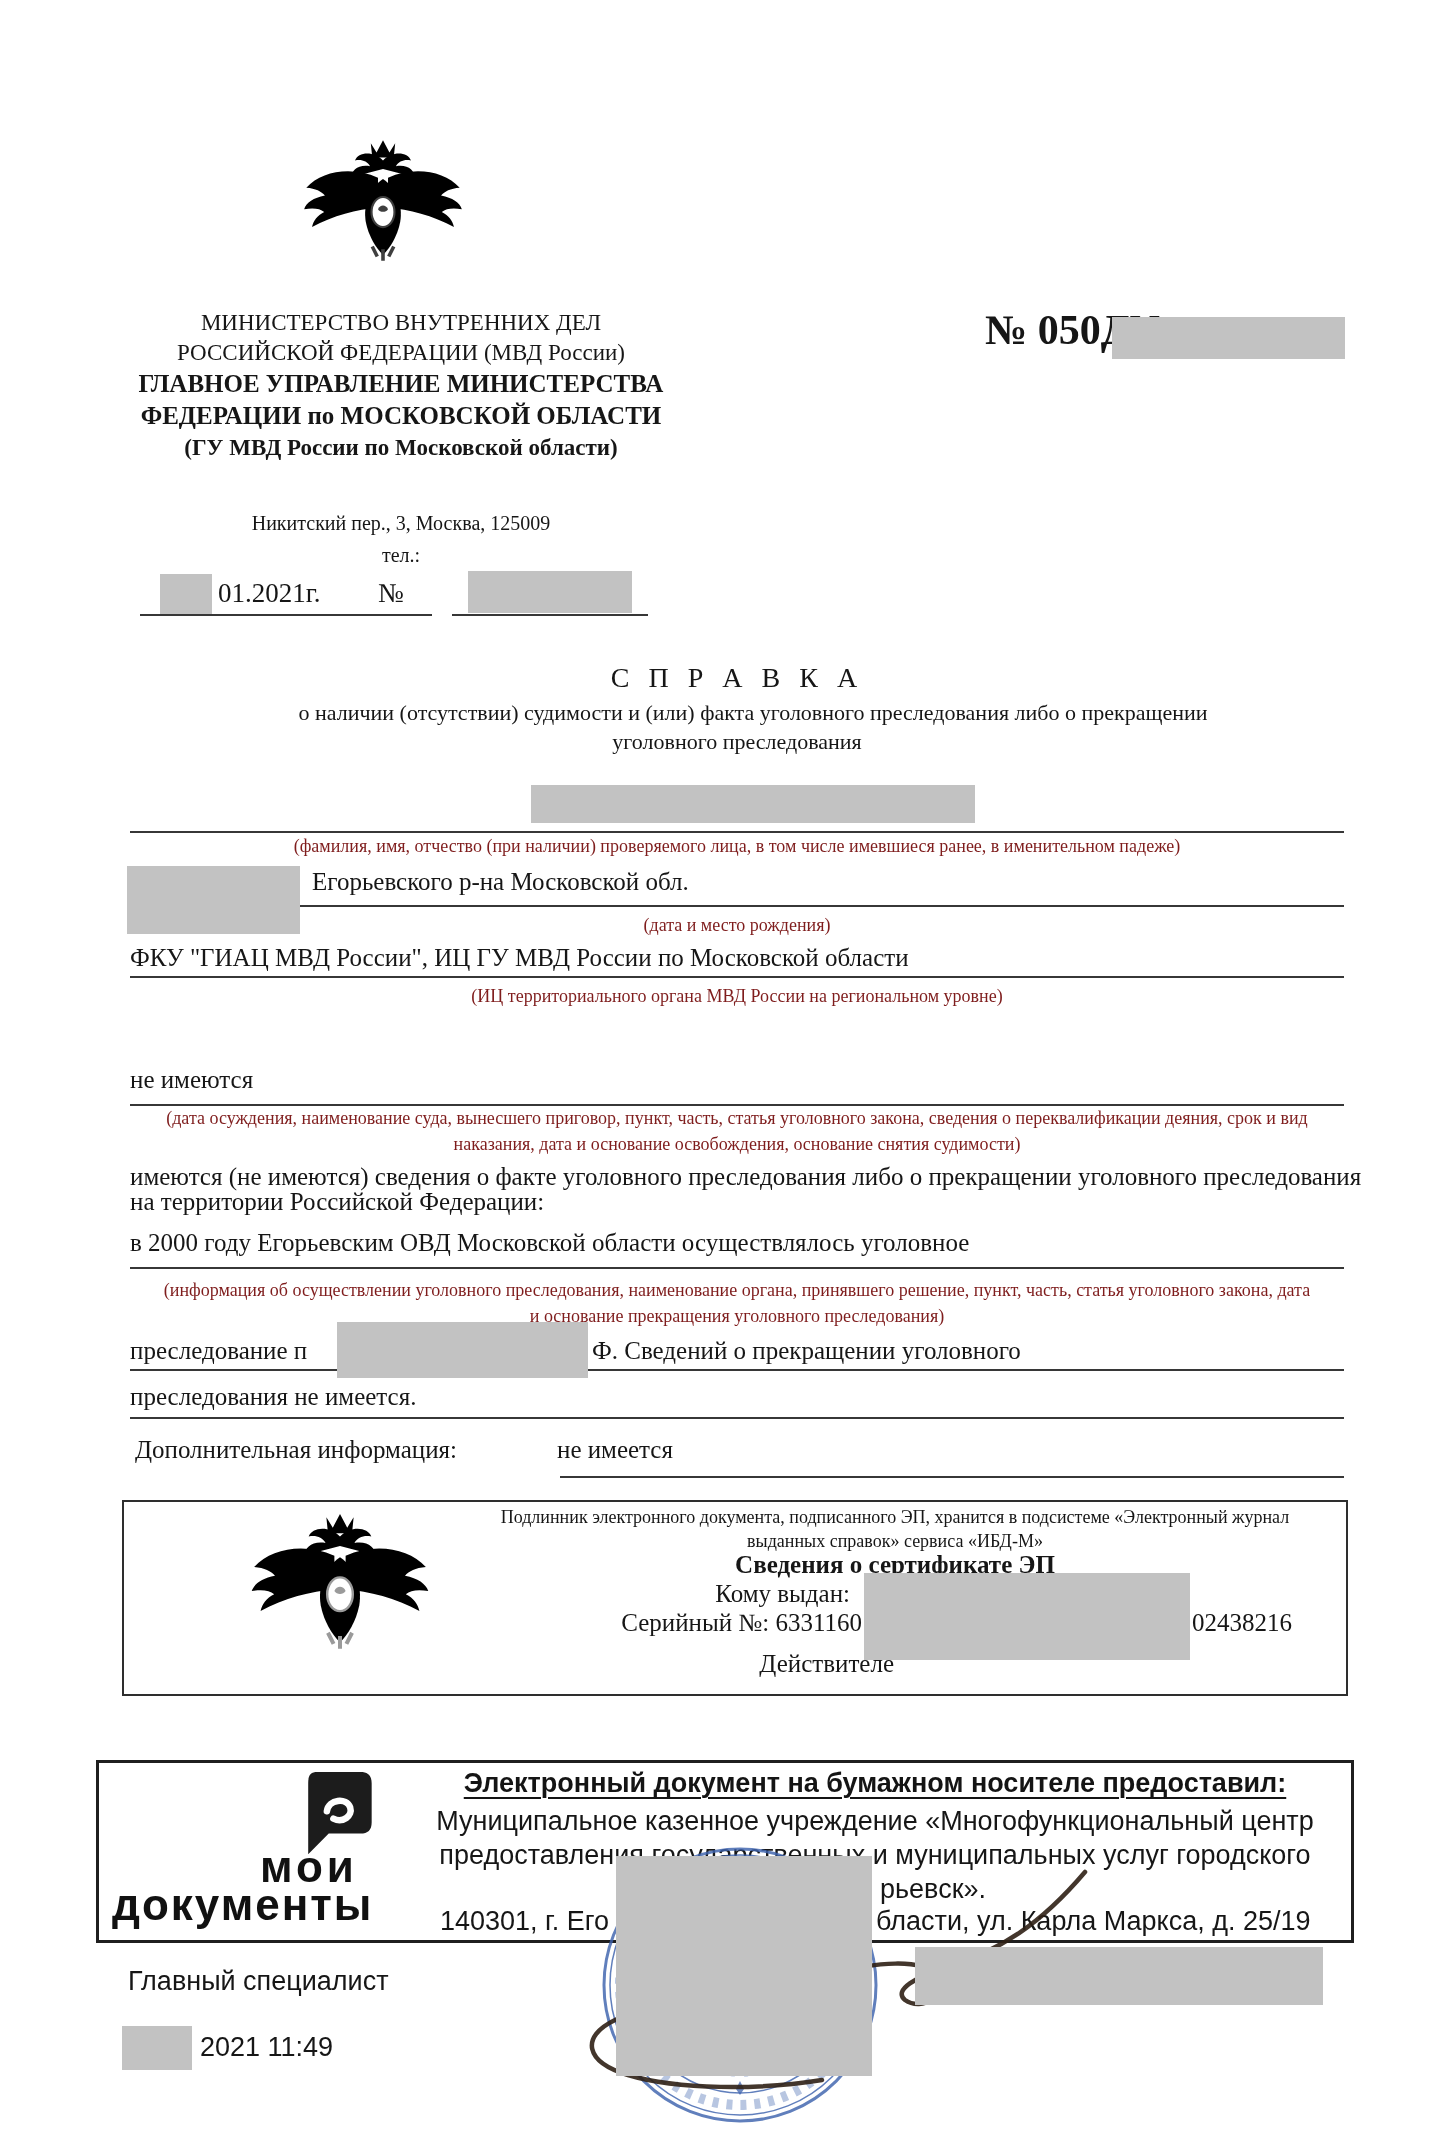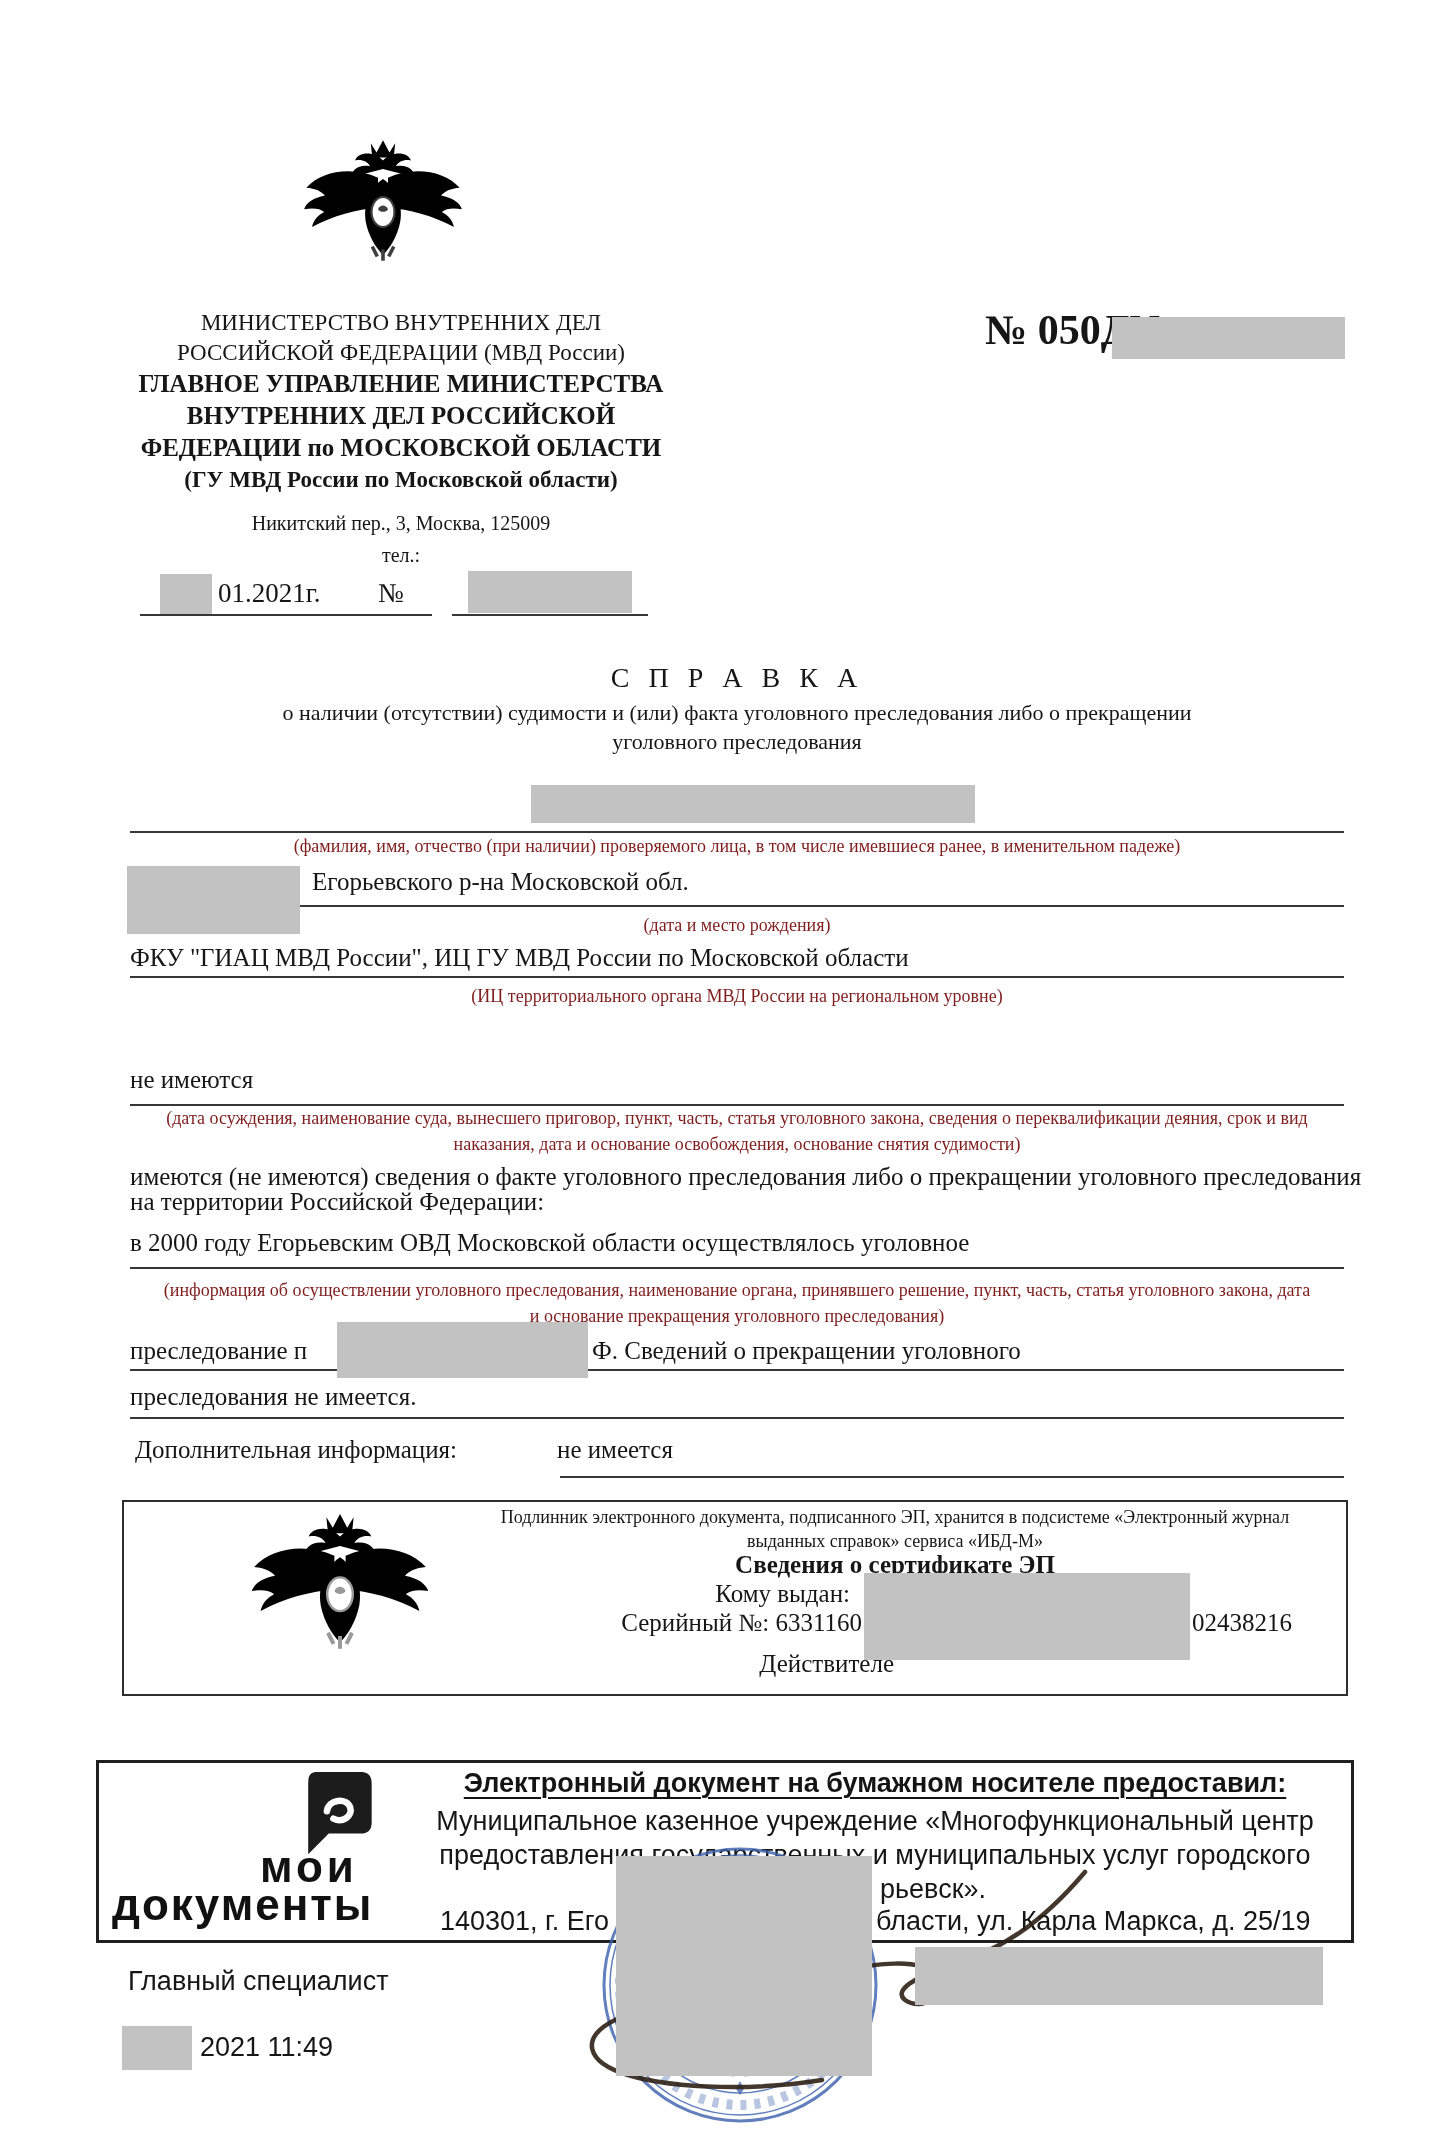--- a/index.html
+++ b/index.html
@@ -45,40 +45,39 @@
   </svg>
 
   <svg class="abs emb-dark" style="left:302px;top:98px;z-index:2" width="162" height="208" viewBox="0 0 226 172">
     <use href="#eagle"></use>
   </svg>
 
   <div class="blk ctr" style="left:95px;top:308px;width:612px;">
     <div class="ser" style="font-size:23px;line-height:30px;">МИНИСТЕРСТВО ВНУТРЕННИХ ДЕЛ</div>
     <div class="ser" style="font-size:23px;line-height:30px;">РОССИЙСКОЙ ФЕДЕРАЦИИ (МВД России)</div>
     <div class="ser b" style="font-size:25px;line-height:32px;">ГЛАВНОЕ УПРАВЛЕНИЕ МИНИСТЕРСТВА</div>
-    <div class="ser b" style="font-size:25px;line-height:32px;">ВНУТРЕННИХ ДЕЛ РОССИЙСКОЙ</div>
     <div class="ser b" style="font-size:25px;line-height:32px;">ФЕДЕРАЦИИ по МОСКОВСКОЙ ОБЛАСТИ</div>
     <div class="ser b" style="font-size:23px;line-height:32px;">(ГУ МВД России по Московской области)</div>
   </div>
 
   <div class="txt ser b" style="left:985px;top:306px;font-size:42px;">№ 050ДN</div>
   <div class="r" style="left:1112px;top:317px;width:233px;height:42px;"></div>
 
   <div class="blk ctr ser" style="left:95px;top:512px;width:612px;font-size:20px;">Никитский пер., 3, Москва, 125009</div>
   <div class="blk ctr ser" style="left:95px;top:544px;width:612px;font-size:20px;">тел.:</div>
 
   <div class="r" style="left:160px;top:574px;width:52px;height:40px;"></div>
   <div class="txt ser" style="left:218px;top:578px;font-size:27px;">01.2021г.</div>
   <div class="txt ser" style="left:378px;top:578px;font-size:27px;">№</div>
   <div class="r" style="left:468px;top:571px;width:164px;height:42px;"></div>
   <div class="ln" style="left:140px;top:614px;width:292px;"></div>
   <div class="ln" style="left:452px;top:614px;width:196px;"></div>
 
   <div class="blk ctr ser" style="left:130px;top:662px;width:1214px;font-size:28px;letter-spacing:6px;">С П Р А В К А</div>
-  <div class="blk ctr ser" style="left:130px;top:700px;width:1214px;font-size:22px;">о наличии (отсутствии) судимости и (или) факта уголовного преследования либо о прекращении</div>
+  <div class="blk ctr ser" style="left:146px;top:700px;width:1214px;font-size:22px;">о наличии (отсутствии) судимости и (или) факта уголовного преследования либо о прекращении</div>
   <div class="blk ctr ser" style="left:130px;top:729px;width:1214px;font-size:22px;">уголовного преследования</div>
 
   <div class="r" style="left:531px;top:785px;width:444px;height:38px;"></div>
   <div class="ln" style="left:130px;top:831px;width:1214px;"></div>
   <div class="blk ctr ser cap" style="left:130px;top:836px;width:1214px;">(фамилия, имя, отчество (при наличии) проверяемого лица, в том числе имевшиеся ранее, в именительном падеже)</div>
 
   <div class="r" style="left:127px;top:866px;width:173px;height:68px;"></div>
   <div class="txt ser body25" style="left:312px;top:868px;">Егорьевского р-на Московской обл.</div>
   <div class="ln" style="left:130px;top:905px;width:1214px;"></div>
   <div class="blk ctr ser cap" style="left:130px;top:915px;width:1214px;">(дата и место рождения)</div>

